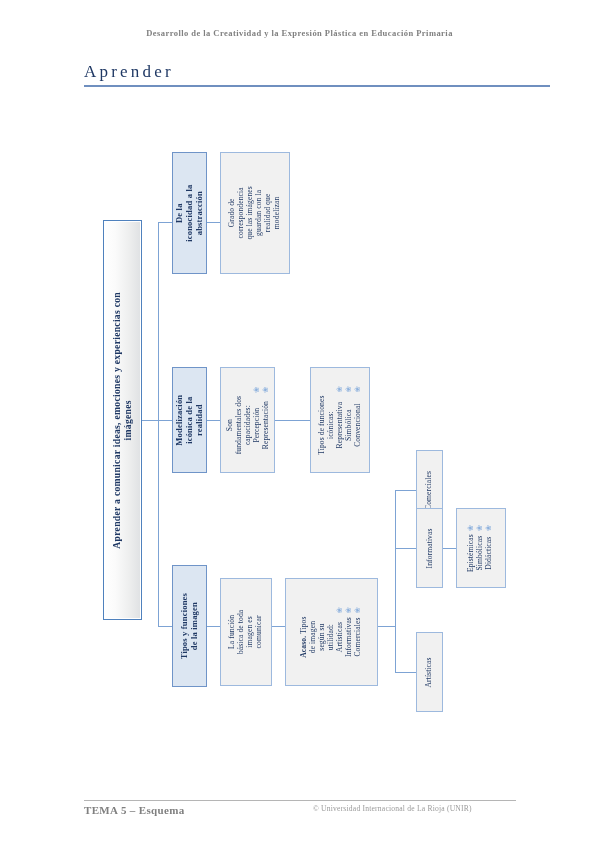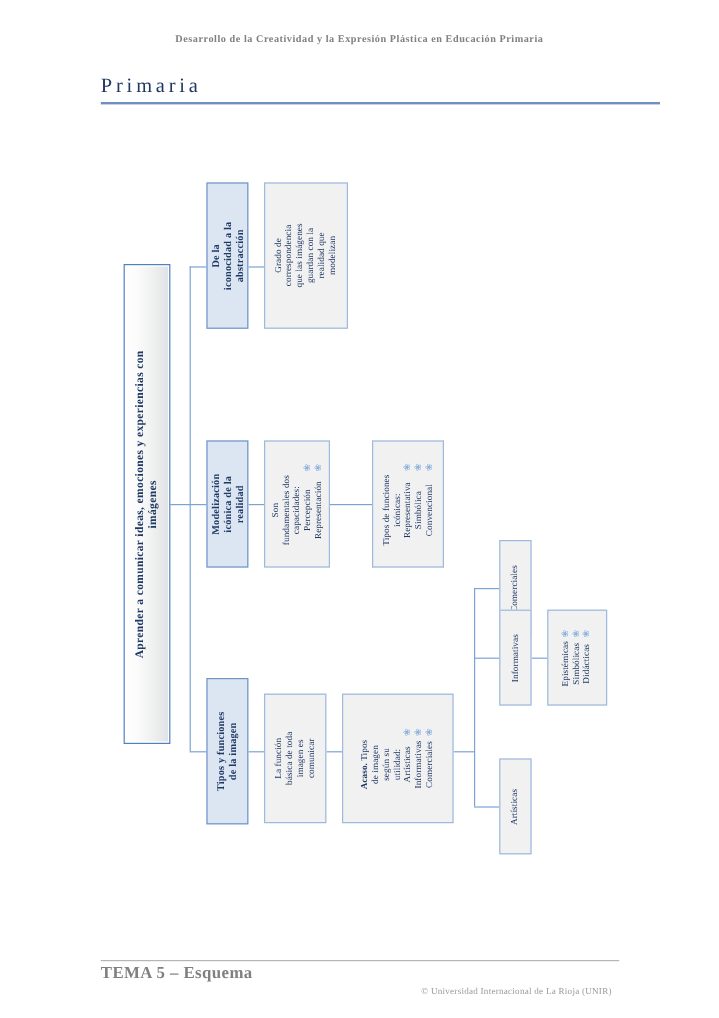--- a/index.html
+++ b/index.html
@@ -166,45 +166,44 @@
   #footer {
     position: absolute;
     left: 84px; top: 804px;
     width: 466px;
     height: 16px;
   }
   #footer .f-left {
     position: absolute;
     left: 0; top: 0;
     font-family: "Liberation Serif", serif;
-    font-size: 14px;
+    font-size: 11px;
     font-weight: bold;
     color: #808080;
     letter-spacing: 0.35px;
   }
   #footer .f-right {
     position: absolute;
-    left: 229px; top: 17px;
+    left: 229px; top: 0;
     font-family: "Liberation Serif", serif;
     font-size: 7.6px;
     font-weight: normal;
     color: #9a9a9a;
     letter-spacing: 0.2px;
-    margin-left: 38px;
   }
 </style>
 </head>
 <body>
 
 <div id="page-header">
   <span class="hdr-text">Desarrollo de la Creatividad y la Expresión Plástica en Educación Primaria</span>
 </div>
 
 <div id="section-title-wrap">
-  <div id="section-title">Primaria</div>
+  <div id="section-title">Aprender</div>
   <div id="title-rule"></div>
 </div>
 
 <div id="diagram">
 
   <div class="conn h" style="left:142px; top:420px; width:17px;"></div>
   <div class="conn v" style="left:158px; top:222px; height:404px;"></div>
   <div class="conn h" style="left:158px; top:222px; width:14px;"></div>
   <div class="conn h" style="left:158px; top:420px; width:14px;"></div>
   <div class="conn h" style="left:158px; top:626px; width:14px;"></div>

